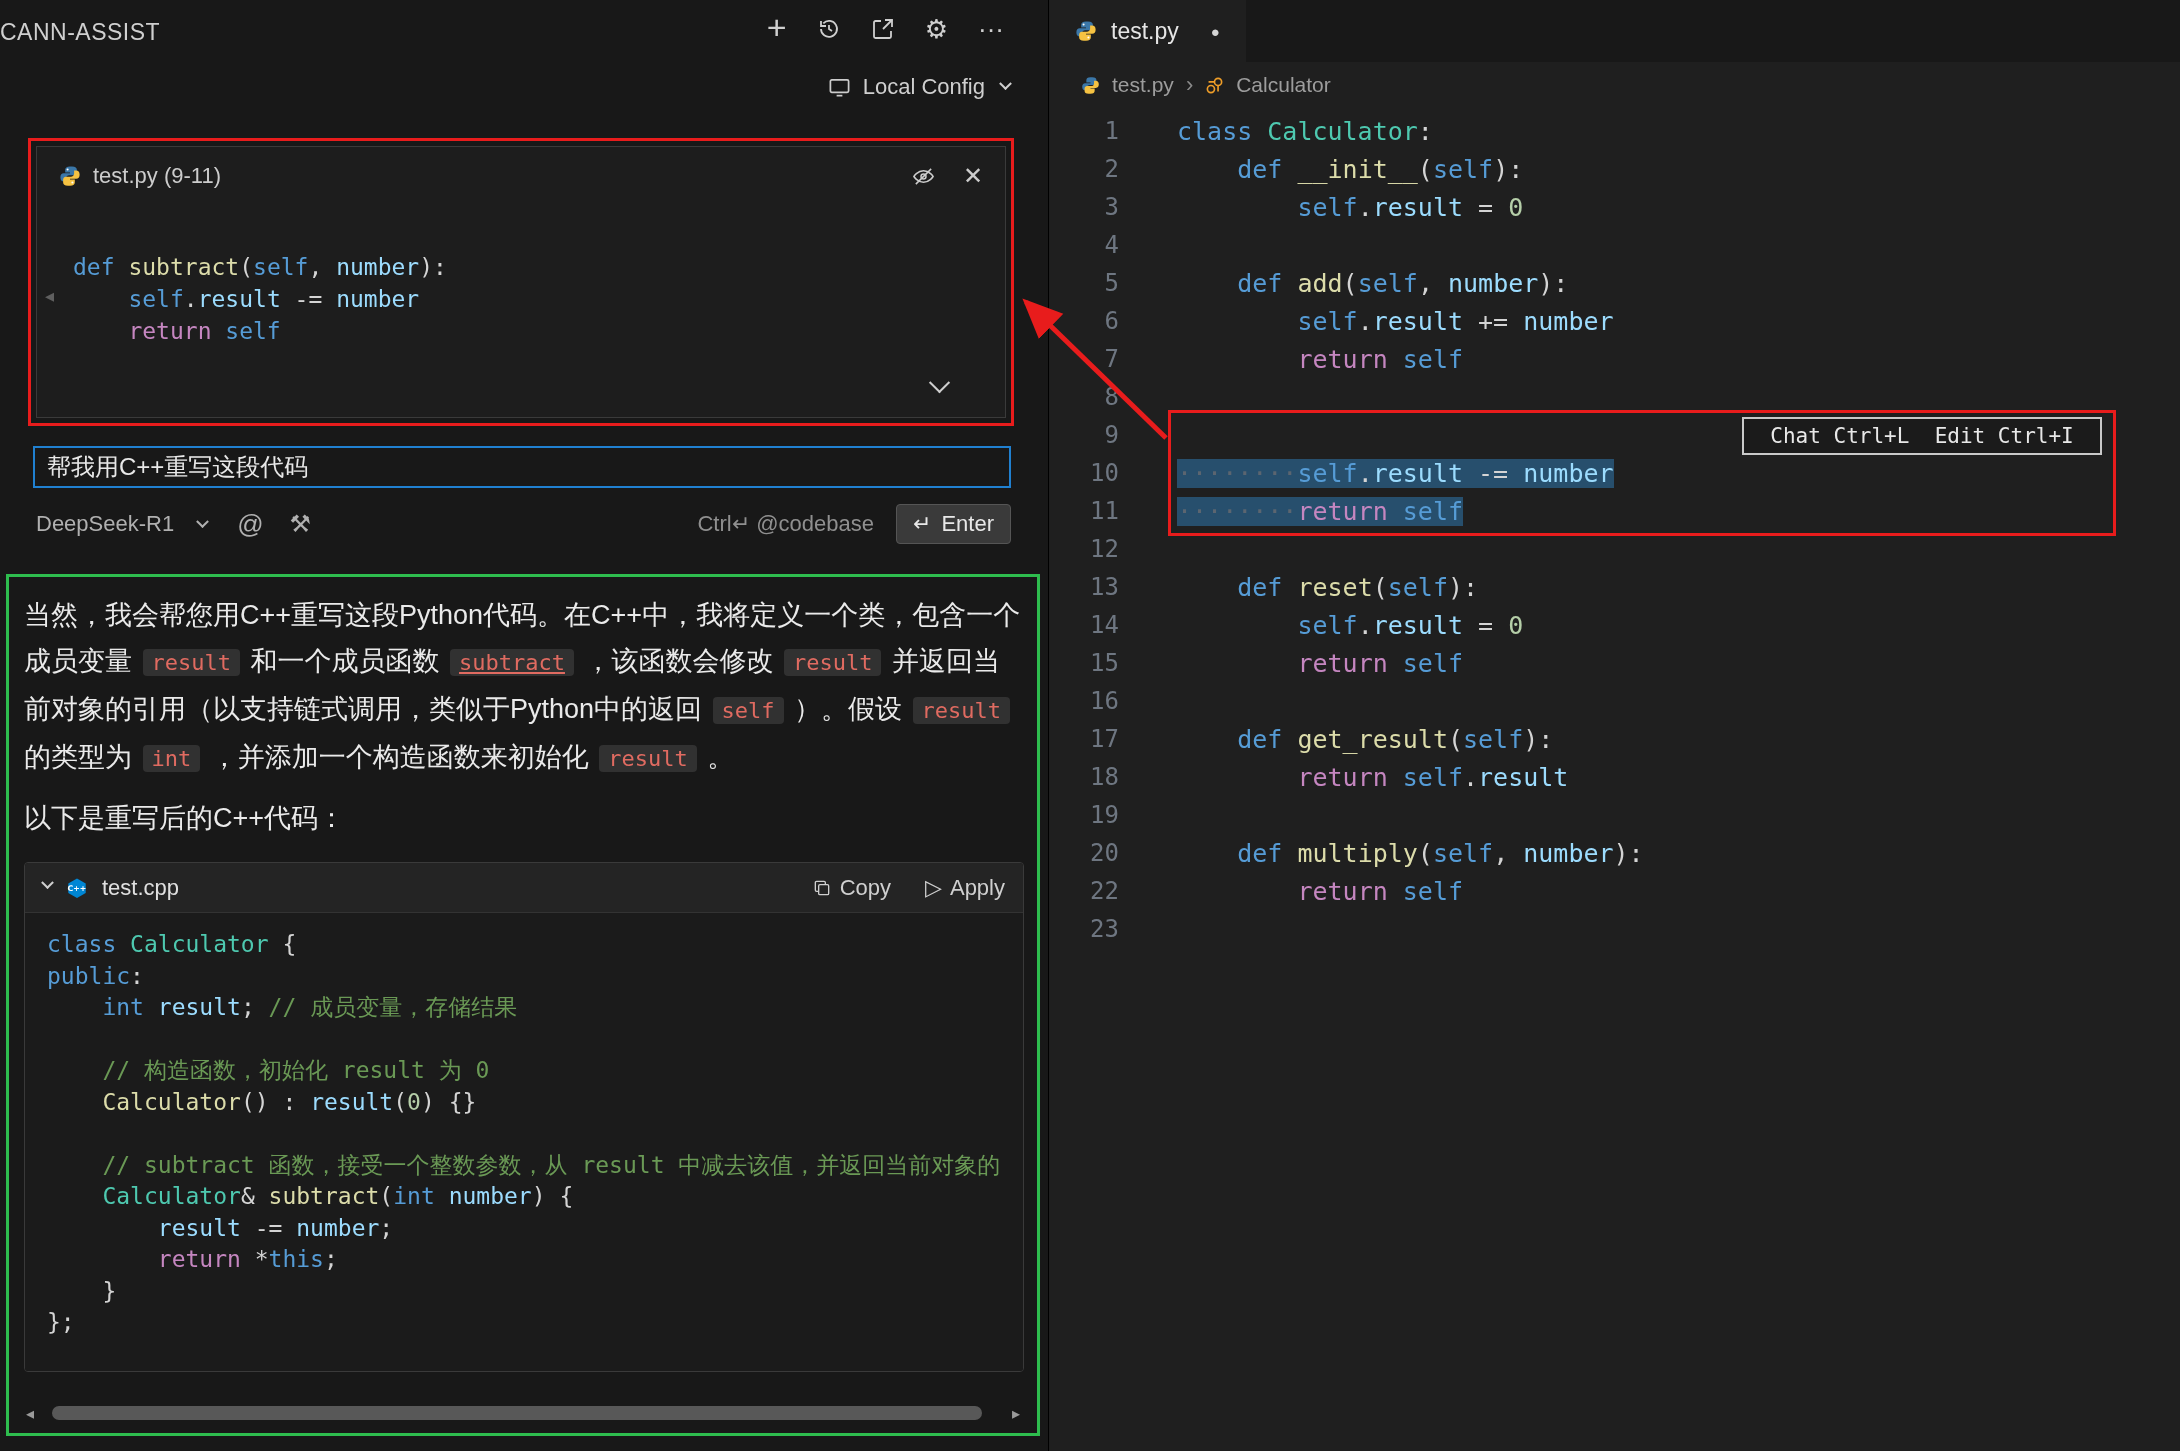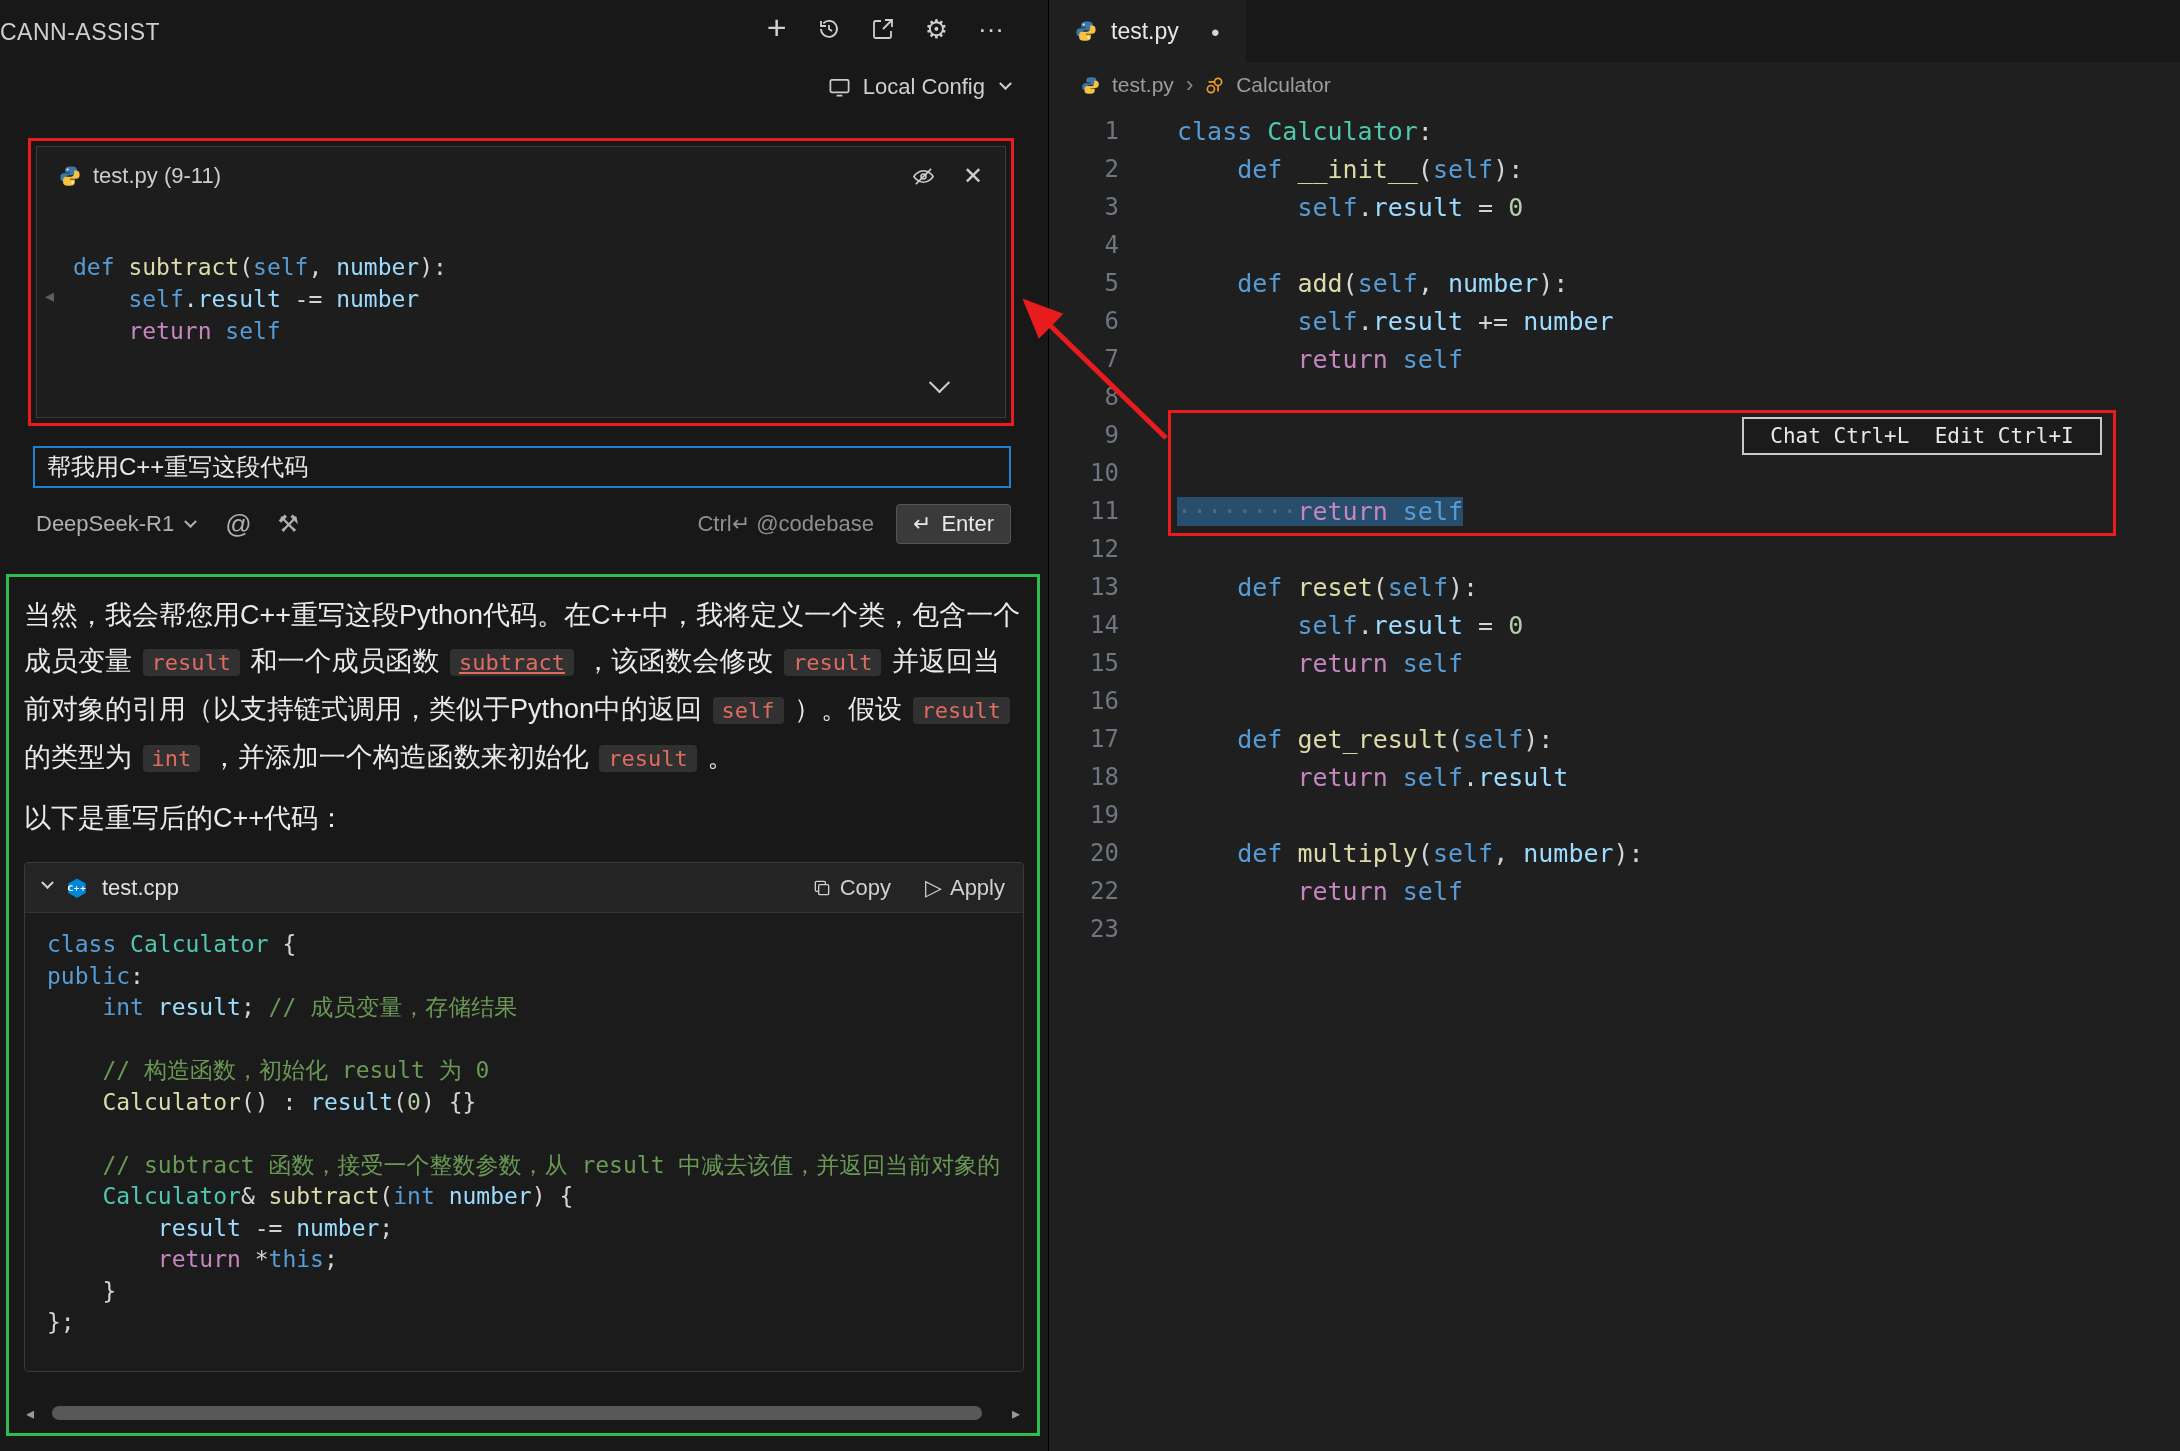--- a/index.html
+++ b/index.html
@@ -38,21 +38,21 @@
   
   .anno{position:absolute;pointer-events:none;z-index:40;}
   .red-box-1{left:28px;top:138px;width:986px;height:288px;border:3px solid #e81c1c;}
   .green-box{left:6px;top:574px;width:1034px;height:862px;border:3px solid #2ebd4e;}
   .red-box-2{left:1168px;top:410px;width:948px;height:126px;border:3px solid #e81c1c;}
   .arrow-overlay{position:absolute;left:0;top:0;z-index:60;pointer-events:none;}
 
   
   .prompt-input{position:absolute;left:33px;top:446px;width:978px;height:42px;background:#181818;border:2px solid #2080d0;color:#e8e8e8;font-size:24px;padding:0 12px;font-family:"Liberation Sans","DejaVu Sans",sans-serif;outline:none;}
   .model-row{position:absolute;left:36px;top:502px;width:975px;height:44px;display:flex;align-items:center;}
-  .model-selector{display:flex;align-items:center;gap:12px;font-size:22px;color:#b0b0b0;cursor:pointer;}
+  .model-selector{display:flex;align-items:center;gap:24px;font-size:22px;color:#b0b0b0;cursor:pointer;}
   .mention{font-size:26px;color:#b0b0b0;margin-left:30px;cursor:pointer;}
   .tools{font-size:24px;color:#b0b0b0;margin-left:26px;cursor:pointer;}
   .codebase-hint{margin-left:auto;font-size:22px;color:#8f8f8f;margin-right:22px;white-space:pre;}
   .enter-btn{display:flex;align-items:center;gap:10px;background:#3a3a3a;border:1px solid #555;border-radius:4px;color:#e8e8e8;font-size:22px;padding:6px 16px;cursor:pointer;}
 
   
   .response{position:absolute;left:8px;top:578px;width:1030px;height:854px;padding:14px 16px;overflow:hidden;}
   .rich-par{font-size:27px;line-height:46px;color:#eaeaea;}
   .chip{font-family:"DejaVu Sans Mono",monospace;font-size:22px;background:#313131;color:#e06b61;border-radius:4px;padding:1px 9px;margin:0 3px;}
   .chip-link{text-decoration:underline;cursor:pointer;}
@@ -289,20 +289,21 @@
         </div>
         <div class="ed-line">
           <span class="ln">8</span>
           <span class="ed-text"></span>
         </div>
         <div class="ed-line">
           <span class="ln">9</span>
         </div>
         <div class="ed-line">
           <span class="ln">10</span>
+          <span class="ed-text sel"><span class="tk-ws">········</span><span class="tk-kw">self</span><span class="tk-pl">.</span><span class="tk-var">result</span><span class="tk-pl"> -= </span><span class="tk-var">number</span></span>
         </div>
         <div class="ed-line">
           <span class="ln">11</span>
           <span class="ed-text sel"><span class="tk-ws">········</span><span class="tk-ctrl">return </span><span class="tk-kw">self</span></span>
         </div>
         <div class="ed-line">
           <span class="ln">12</span>
           <span class="ed-text"></span>
         </div>
         <div class="ed-line">

